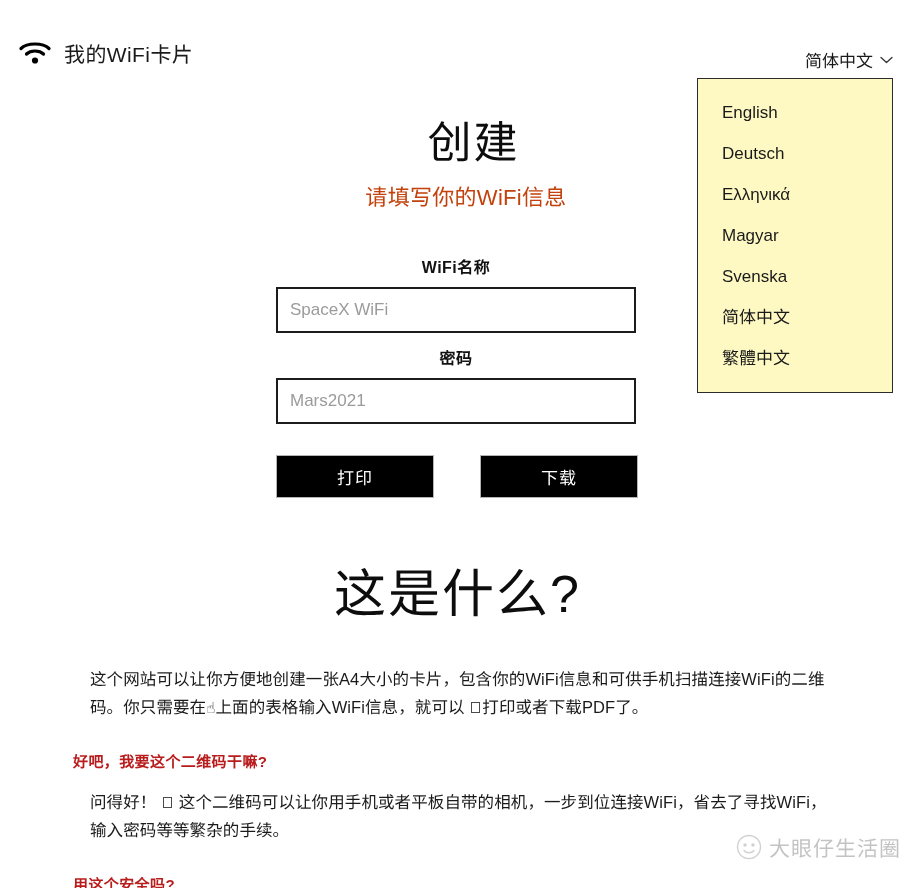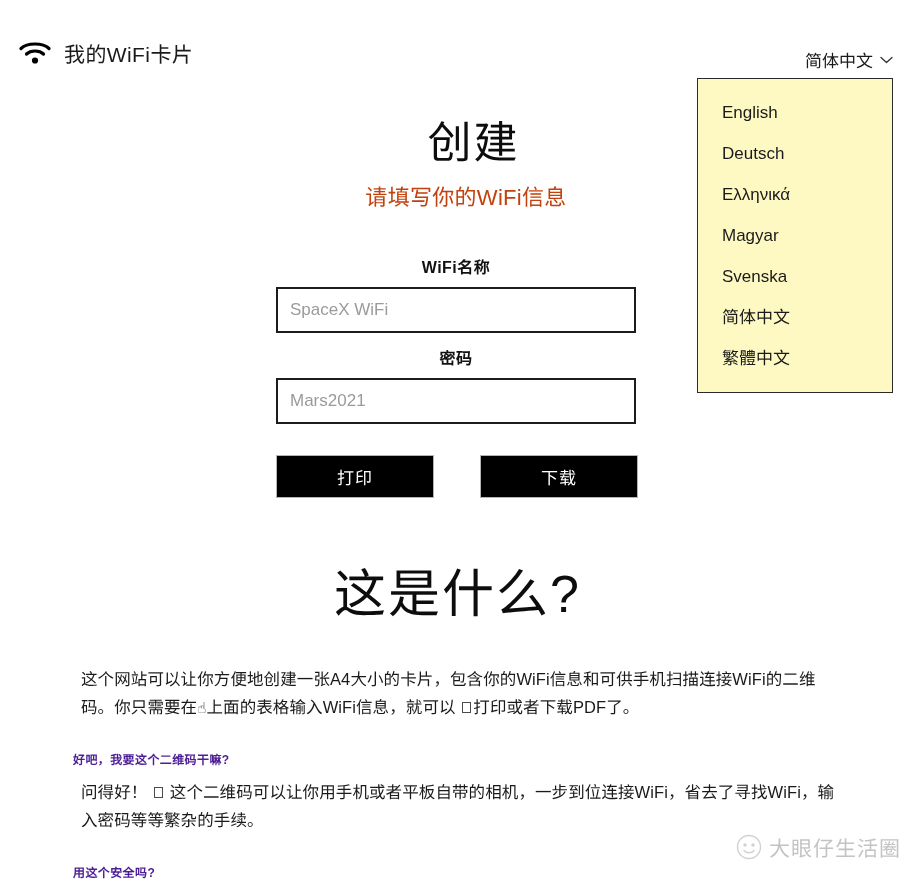--- a/index.html
+++ b/index.html
@@ -169,31 +169,31 @@
     font-weight: normal;
     margin: 0;
     letter-spacing: 2px;
     color: #0d0d0d;
   }
   .info-body {
     margin-top: 38px;
     padding: 0 70px 0 73px;
   }
   .info-paragraph {
-    margin: 8px;
+    margin: 17px;
     font-size: 16.5px;
     line-height: 1.72;
     color: #1a1a1a;
     letter-spacing: 0.1px;
   }
   .info-subheading {
     margin: 28px 0 11px 0;
-    font-size: 12px;
+    font-size: 15px;
     font-weight: bold;
-    color: #4c1d95;
+    color: #b91c1c;
     letter-spacing: 0.4px;
   }
   .glyph-box {
     display: inline-block;
     width: 9px;
     height: 11px;
     border: 1px solid #4b4b4b;
     vertical-align: baseline;
     margin: 0 2px;
   }

